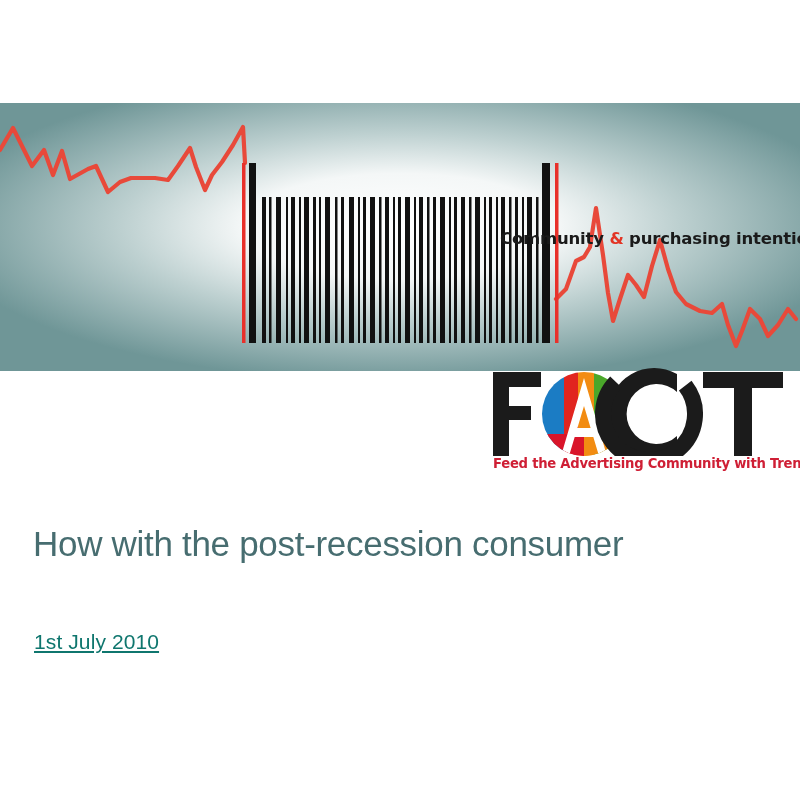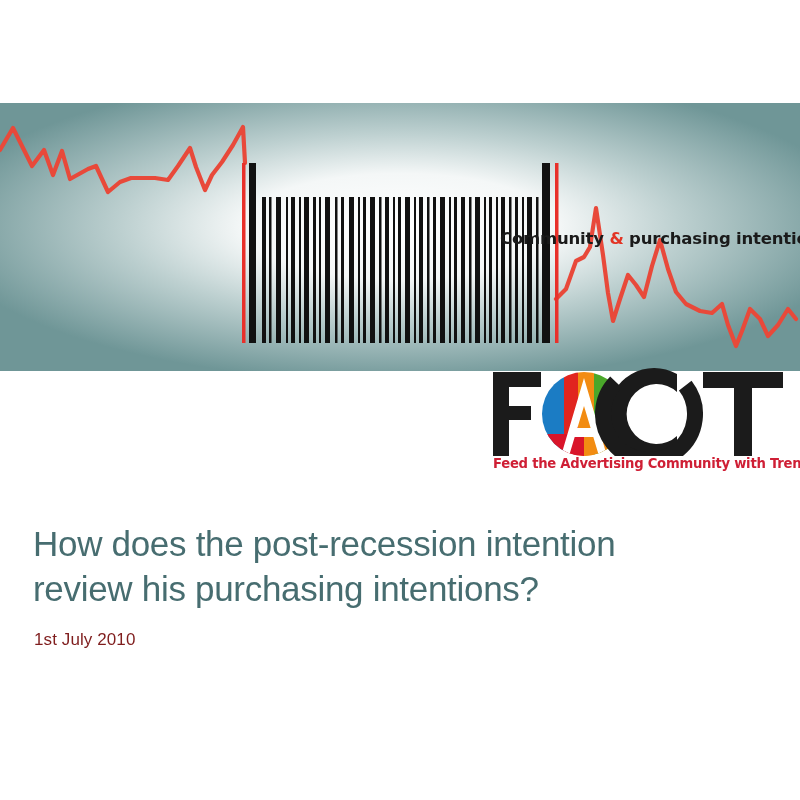--- a/index.html
+++ b/index.html
@@ -97,24 +97,25 @@
     color: #476d70;
     letter-spacing: -0.3px;
   }
   .headline-line { display: block; }
 
   .subtitle {
     position: absolute;
     left: 34px;
     top: 630px;
     font-family: "Liberation Sans", sans-serif;
-    font-size: 17px;
+    font-size: 21px;
     font-weight: 400;
-    color: #7f1d1d;
+    color: #0f766e;
     letter-spacing: 0.1px;
+    text-decoration: underline;
   }
 </style>
 </head>
 <body>
 
 <div class="slide">
 
   <div class="hero">
     <svg class="hero-svg" viewBox="0 0 800 268" preserveAspectRatio="none">
       <defs>
@@ -235,19 +236,18 @@
 
       <g fill="#1b1b1b">
         <rect x="214" y="4" width="80" height="16"></rect>
         <rect x="245" y="4" width="18" height="84"></rect>
       </g>
     </svg>
     <div class="logo-tagline">Feed the Advertising Community with Trends</div>
   </div>
 
   <div class="headline">
-    <span class="headline-line">How does the post-recession intention</span>
-    <span class="headline-line">review his purchasing intentions?</span>
+    <span class="headline-line">How with the post-recession consumer</span>
   </div>
 
   <div class="subtitle">1st July 2010</div>
 
 </div>
 
 </body></html>

